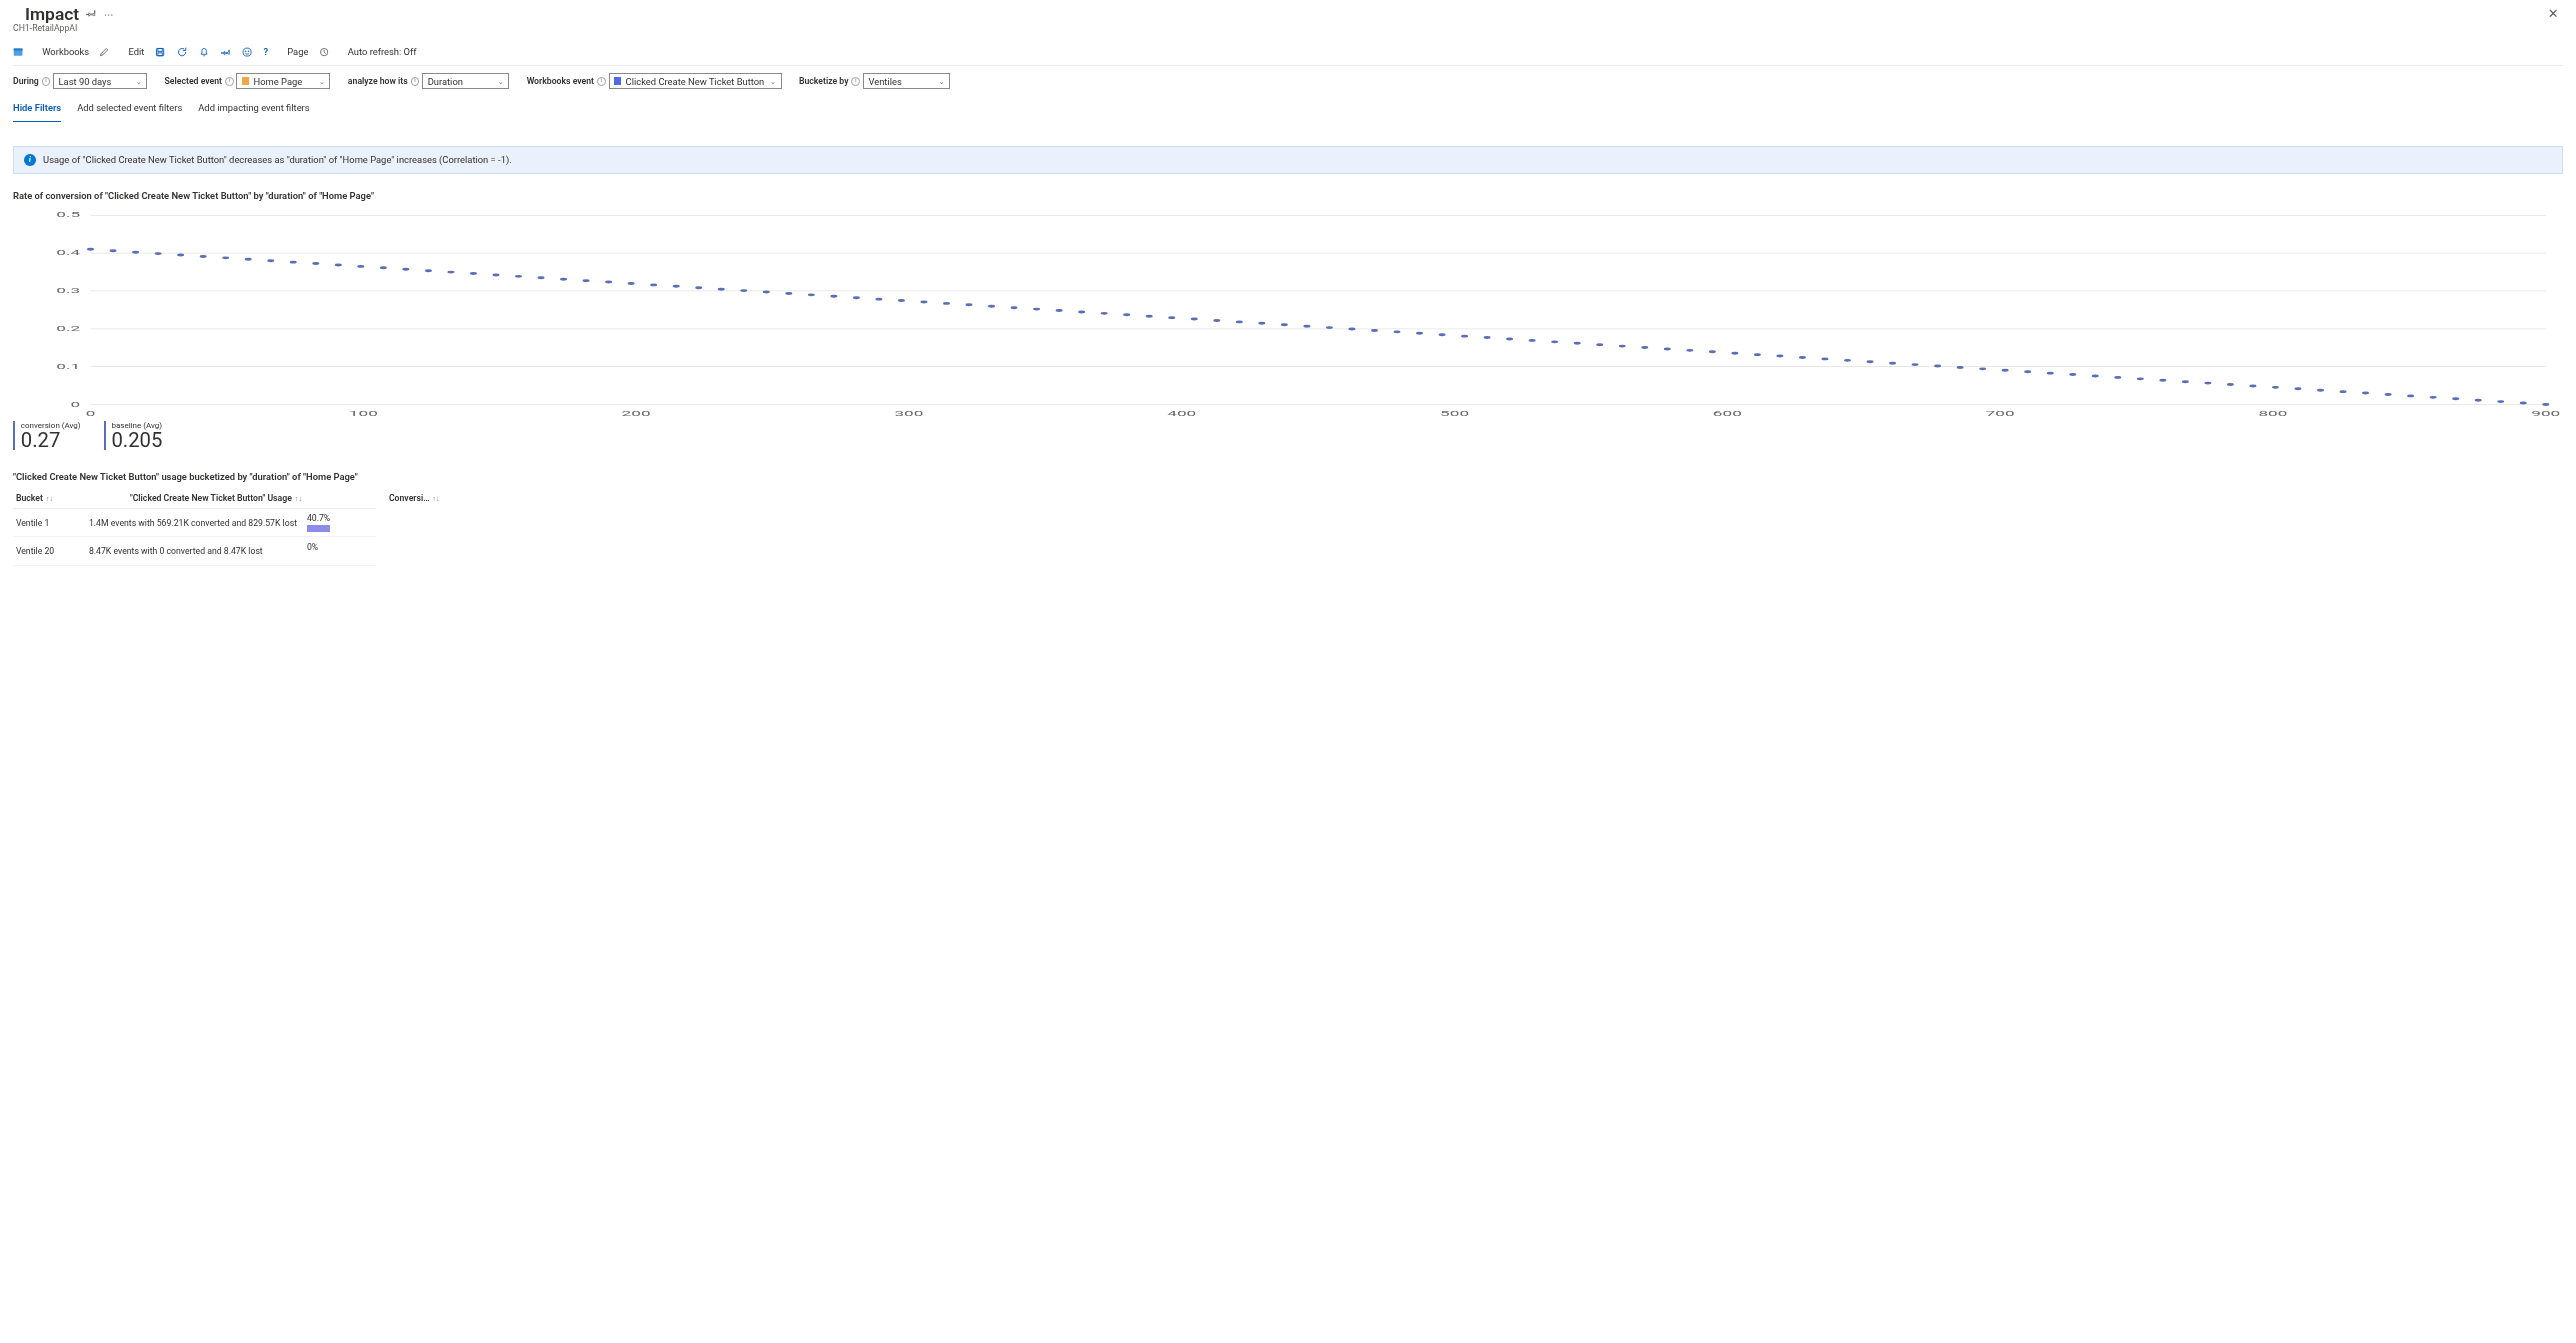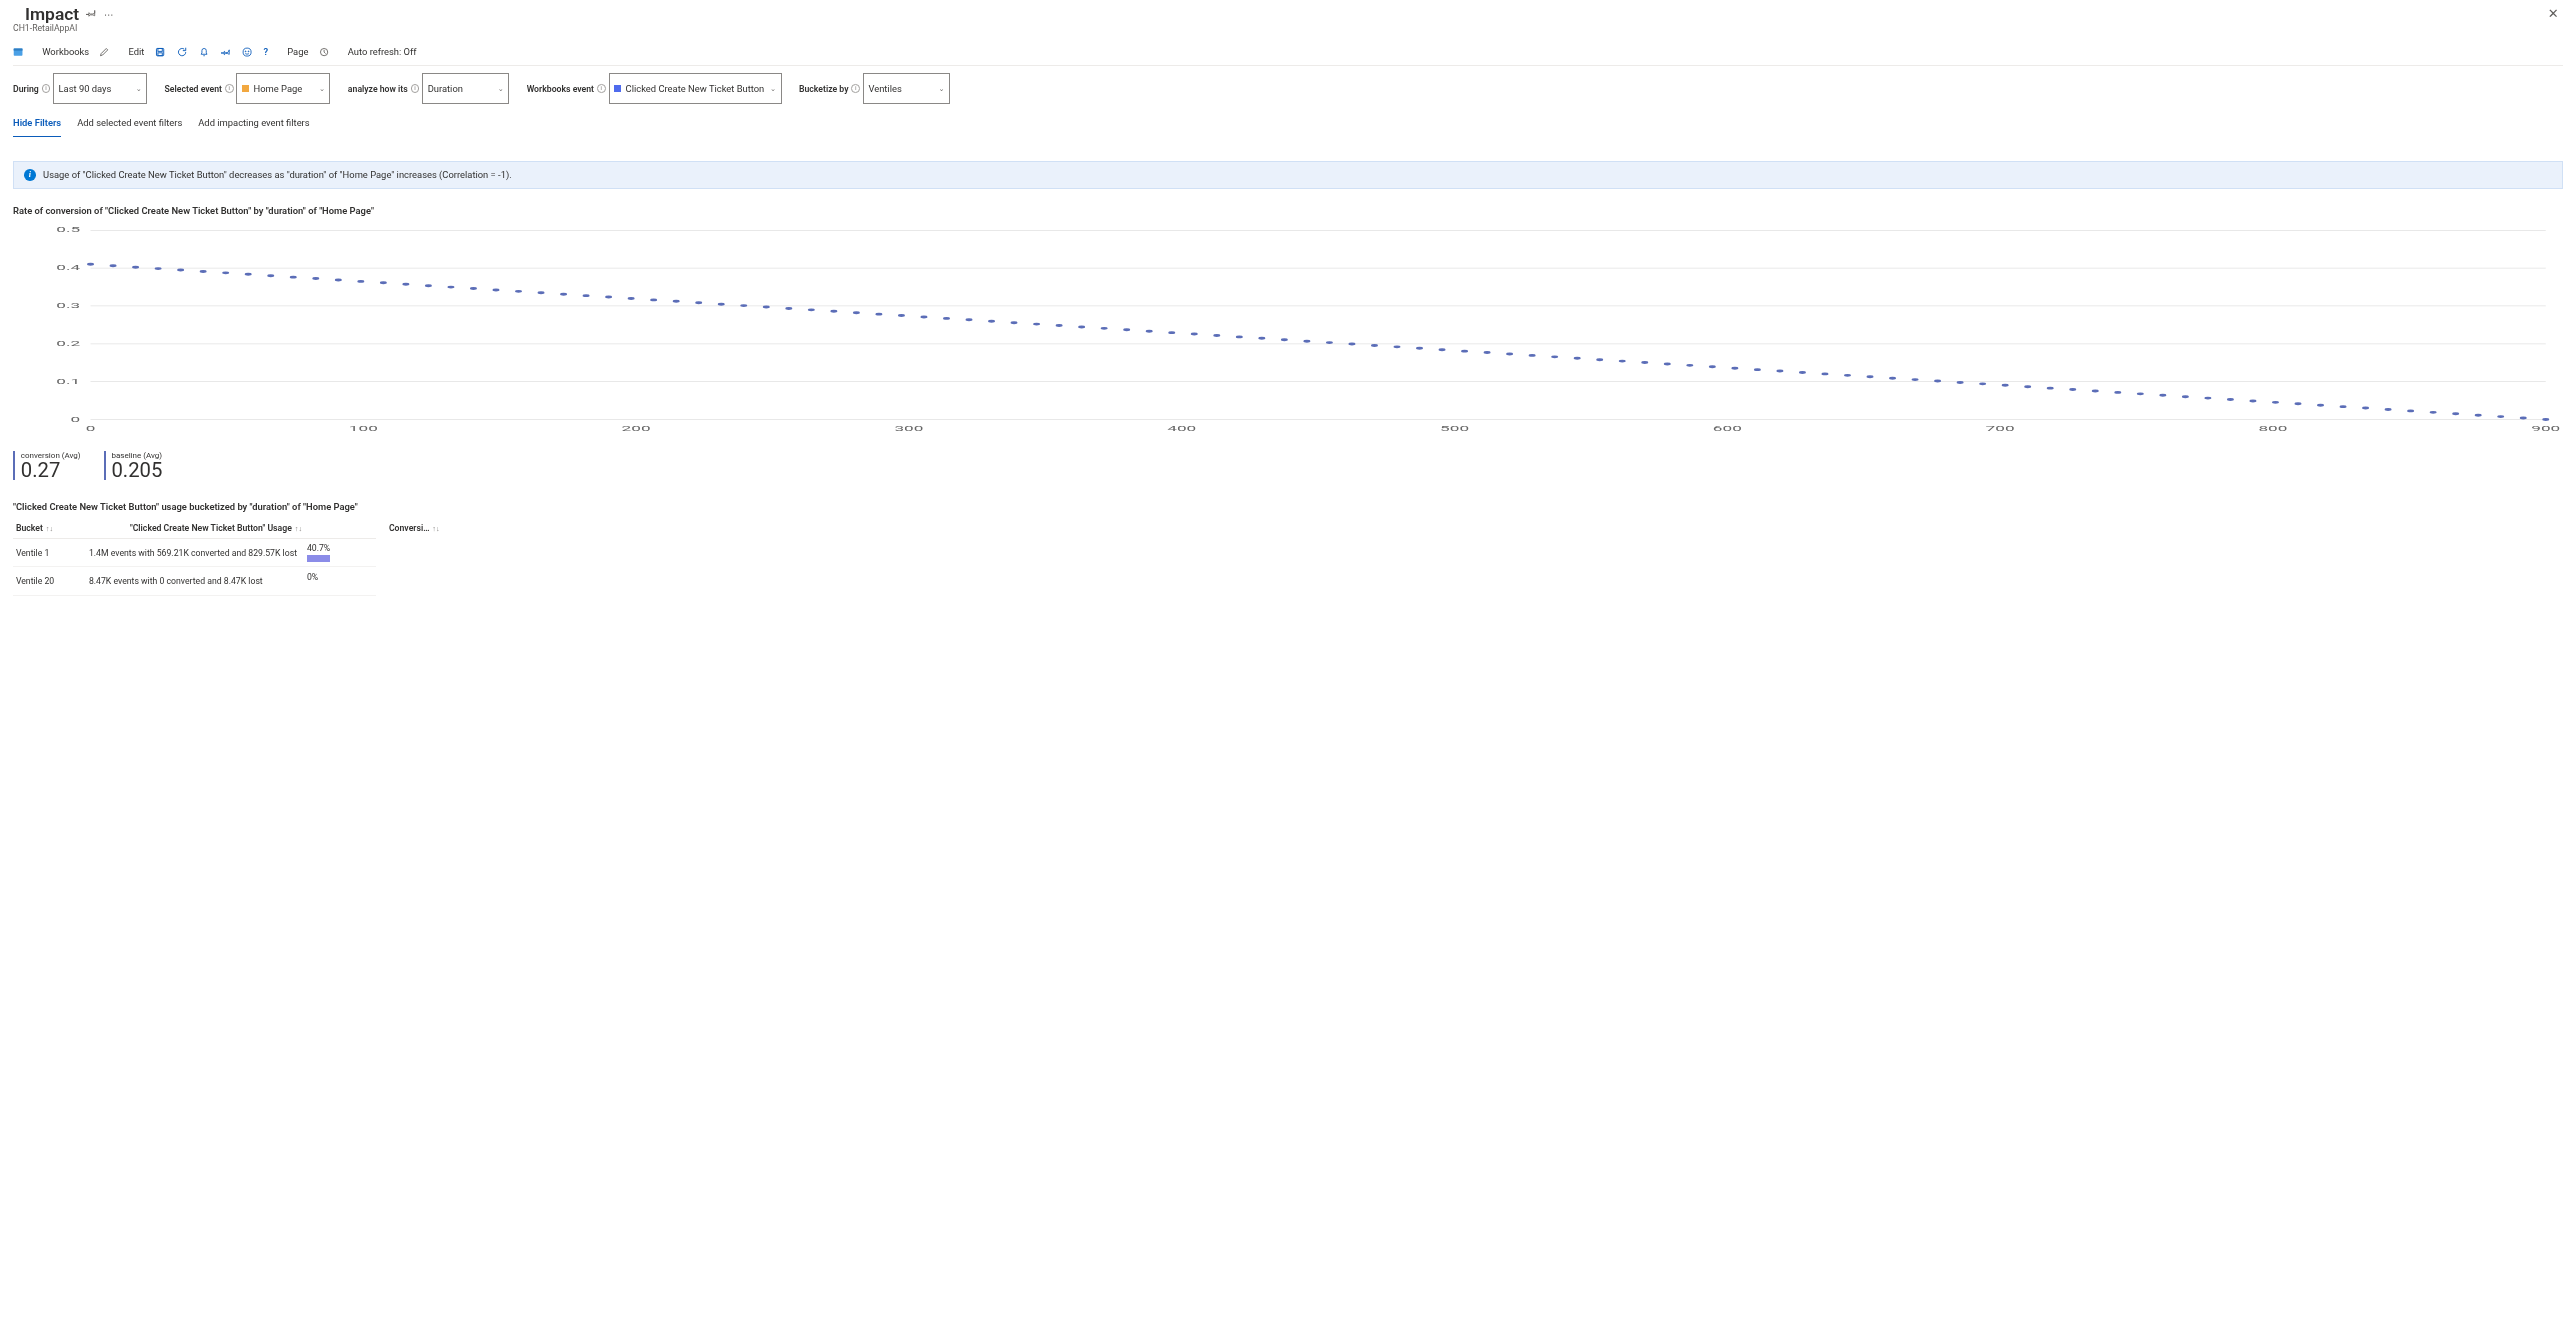--- a/index.html
+++ b/index.html
@@ -35,21 +35,21 @@
   
   .filters-row { display: flex; gap: 17.4px; padding: 7.3px 0 2.9px 0; flex-wrap: wrap; }
   .filter-group { display: flex; gap: 2.9px; }
   .filter-label { font-size: 8.7px; color: #323130; font-weight: 600; display:flex; align-items:center; gap:2.9px;}
   .info-circle {
     width: 8.7px; height: 8.7px; border: 0.7px solid #a19f9d; border-radius: 50%;
     display:inline-flex; align-items:center; justify-content:center;
     font-size: 5.8px; color:#a19f9d; line-height:1;
   }
   .select {
-    border: 0.7px solid #8a8886; height: 31px;
+    border: 0.7px solid #8a8886; height: 16px;
     display: flex; align-items: center; justify-content: space-between;
     padding: 0 4.4px; min-width: 94px; font-size: 9.4px;
     background: #fff; cursor: pointer;
   }
   .select .sqch { width:7.3px; height:7.3px; display:inline-block; margin-right:4.4px; }
   .sq-orange { background:#f2a840; }
   .sq-blue { background:#4f6bed; }
   .chev { font-size:7.3px; color:#605e5c; margin-left:5.8px;}
 
   
@@ -71,21 +71,21 @@
 
   
   .section-title { font-size:9.4px; font-weight:600; margin-top:16px; }
   .chart-wrap { margin-top:7.3px; }
   .chart-svg { width:100%; height:211px; display:block; }
   .axis-tick { font-size:10px; fill:#666; }
   .grid-line { stroke:#e1e1e1; stroke-width:1; }
   .dot { fill:#5b6db7; }
 
   
-  .metrics { display:flex; gap:23px; margin-top:17px; }
+  .metrics { display:flex; gap:23px; margin-top:2px; }
   .metric { border-left:2.2px solid #5b6db7; padding-left:5.8px; }
   .metric-label { font-size:8px; color:#323130; }
   .metric-value { font-size:20.3px; font-weight:400; line-height:1; }
 
   
   .bucket-table { margin-top:7.3px; width:363px; max-width:100%; }
   .bucket-header, .bucket-row {
     display:grid; grid-template-columns: 73px 218px 73px;
     align-items:center; padding:4.4px 2.9px;
   }

